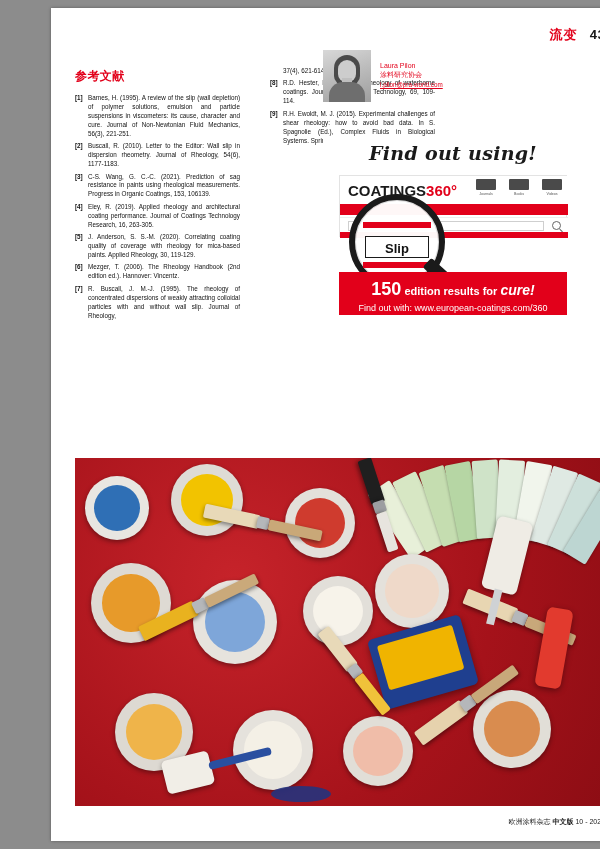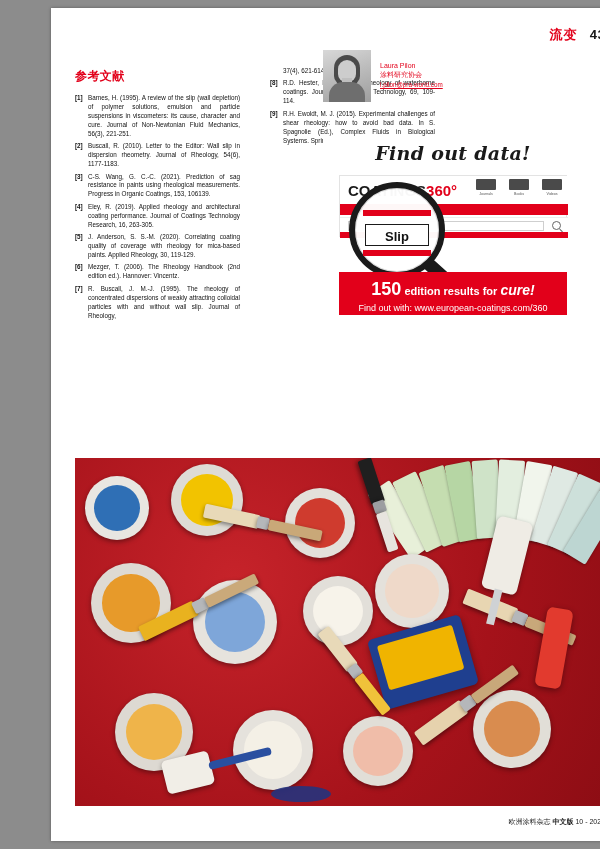--- a/index.html
+++ b/index.html
@@ -251,21 +251,21 @@
   }
 
   
   .ad .magnifier {
     position: absolute;
     left: 26px; top: 40px;
     width: 108px; height: 108px;
   }
   .ad .lens {
     position: absolute;
-    left: 0; top: 4px;
+    left: 0; top: 16px;
     width: 96px; height: 96px;
     border-radius: 50%;
     border: 6px solid #1a1a1a;
     background: rgba(255,255,255,0.97);
     box-shadow: 0 0 0 1px rgba(0,0,0,.15) inset;
   }
   .ad .lens .bigword {
     position: absolute;
     left: 0; right: 0; top: 41px;
     text-align: center;
@@ -443,21 +443,21 @@
       <div class="body"></div>
     </div>
     <div class="meta">
       <div class="name">Laura Pilon</div>
       <div class="org">涂料研究协会</div>
       <div class="mail">l.pilon@pra-world.com</div>
     </div>
   </div>
 
   <div class="ad">
-    <div class="findout">Find out data!</div>
+    <div class="findout">Find out using!</div>
 
     <div class="browser">
       <div class="brandbar">
         <span class="brandlogo">
           <span>COATINGS</span><span class="deg">360°</span>
         </span>
         <span class="navicons">
           <span class="navicon">
             <span class="glyph"></span>
             <span class="lbl">Journals</span>

